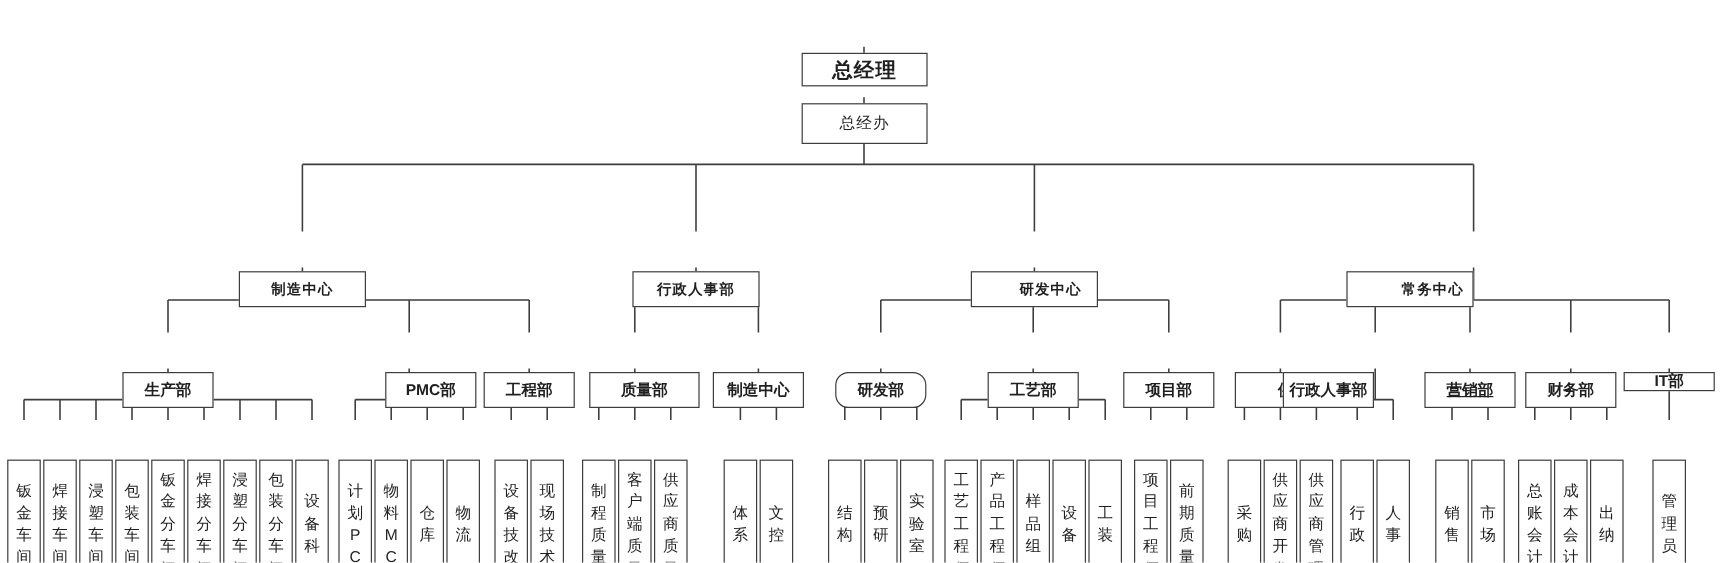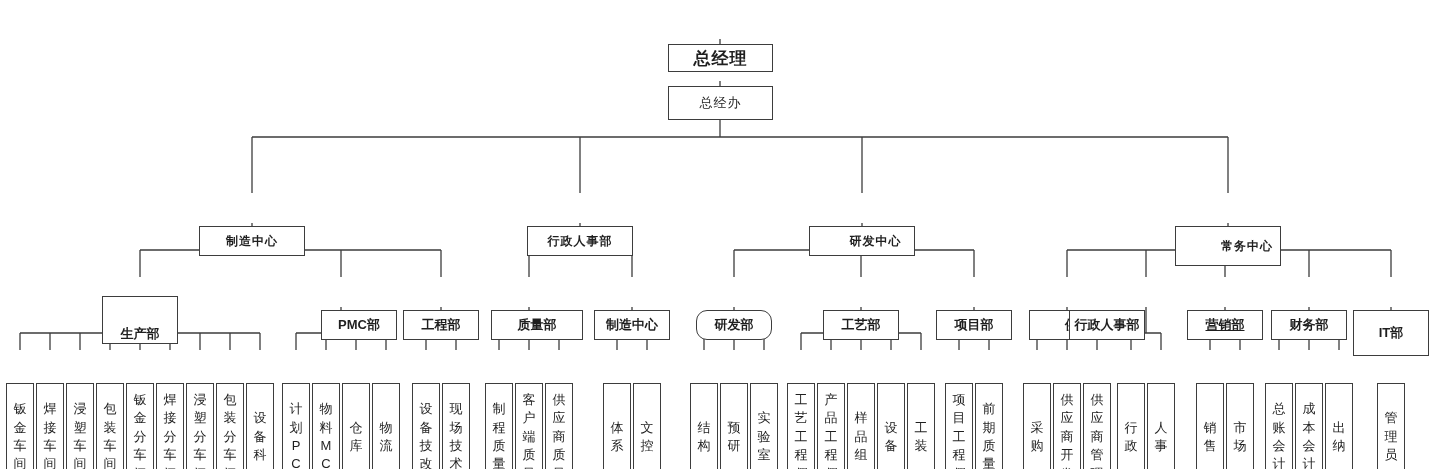--- a/index.html
+++ b/index.html
@@ -52,21 +52,21 @@
   </div>
 
   <div class="box node-office" style="left:668px; top:53px; width:105px; height:34px;">
     <span>总经办</span>
   </div>
 
   <div id="org-mount">
       <div class="box node-center" style="left: 199px; top: 193px; width: 106px; height: 30px;">
         <span>制造中心</span>
       </div>
-      <div class="box node-dept" style="left: 102px; top: 263px; width: 76px; height: 48px; align-items: flex-end;">
+      <div class="box node-dept" style="left: 102px; top: 277px; width: 76px; height: 30px;">
         <span>生产部</span>
       </div>
       <div class="box node-team" style="left: 6px; top: 350px; width: 28px; height: 108px;">
         <span class="leaf-label">钣
 金
 车
 间</span>
       </div>
       <div class="box node-team" style="left: 36px; top: 350px; width: 28px; height: 108px;">
         <span class="leaf-label">焊
@@ -252,21 +252,21 @@
 工
 程
 师</span>
       </div>
       <div class="box node-team" style="left: 975px; top: 350px; width: 28px; height: 108px;">
         <span class="leaf-label">前
 期
 质
 量</span>
       </div>
-      <div class="box node-center" style="left: 1175px; top: 193px; width: 106px; height: 40px; padding-left: 38px;">
+      <div class="box node-center" style="left: 1122px; top: 193px; width: 106px; height: 30px; padding-left: 38px;">
         <span>常务中心</span>
       </div>
       <div class="box node-dept" style="left: 1029px; top: 277px; width: 76px; height: 30px; justify-content: flex-end;">
         <span>供应链</span>
       </div>
       <div class="box node-team" style="left: 1023px; top: 350px; width: 28px; height: 108px;">
         <span class="leaf-label">采
 购</span>
       </div>
       <div class="box node-team" style="left: 1053px; top: 350px; width: 28px; height: 108px;">
@@ -317,21 +317,21 @@
       <div class="box node-team" style="left: 1295px; top: 350px; width: 28px; height: 108px;">
         <span class="leaf-label">成
 本
 会
 计</span>
       </div>
       <div class="box node-team" style="left: 1325px; top: 350px; width: 28px; height: 108px;">
         <span class="leaf-label">出
 纳</span>
       </div>
-      <div class="box node-dept" style="left: 1353px; top: 277px; width: 76px; height: 46px;">
+      <div class="box node-dept" style="left: 1353px; top: 277px; width: 76px; height: 16px;">
         <span>IT部</span>
       </div>
       <div class="box node-team" style="left: 1377px; top: 350px; width: 28px; height: 108px;">
         <span class="leaf-label">管
 理
 员</span>
       </div>
     </div>
 </div>
 

